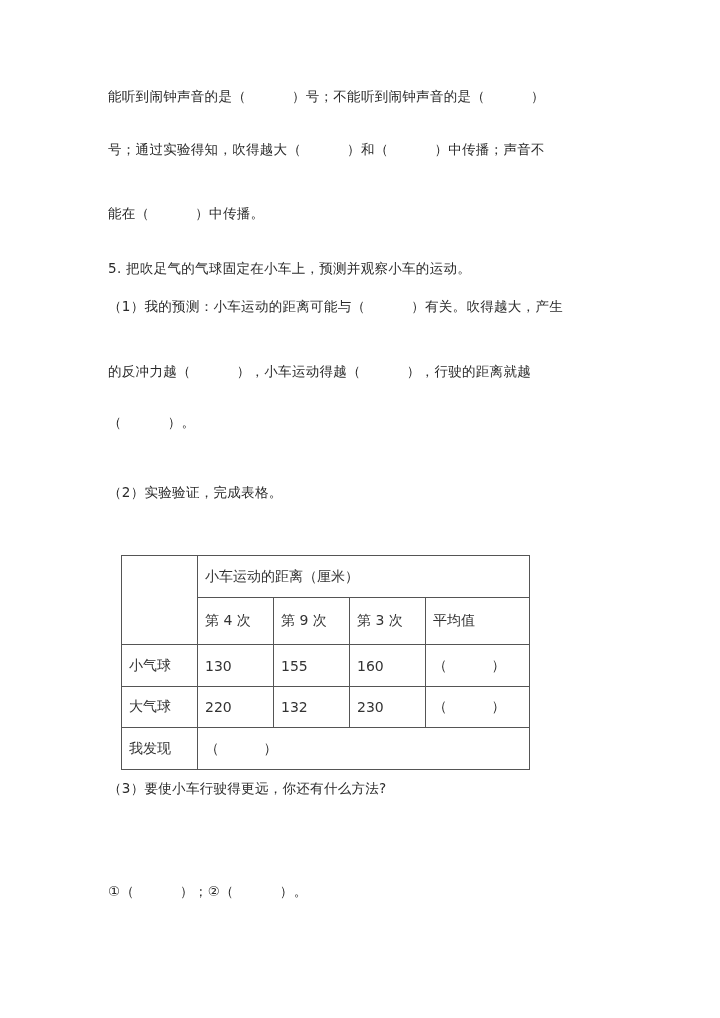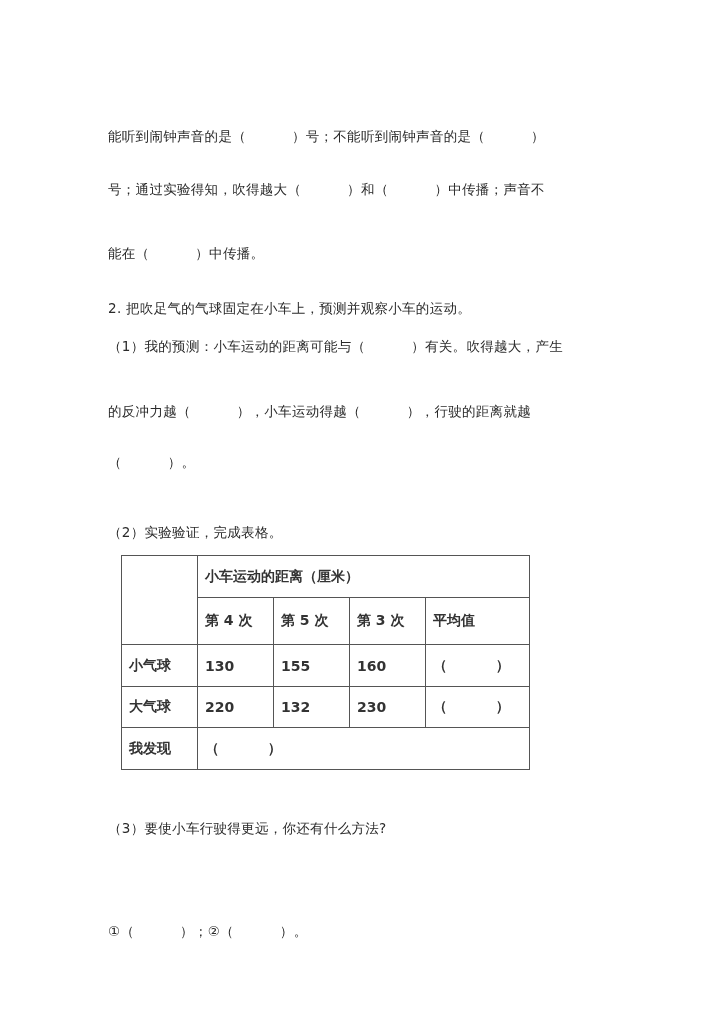--- a/index.html
+++ b/index.html
@@ -1,47 +1,47 @@
 <!DOCTYPE html>
 <html><head>
 <meta charset="utf-8">
 <style>
   html, body { margin: 0; padding: 0; background: #ffffff; }
   body { width: 720px; height: 1018px; position: relative; overflow: hidden;
          font-family: "DejaVu Sans", "Liberation Sans", sans-serif; color: #2a2a2a; }
-  .line { position: absolute; left: 108px; font-size: 13.5px; white-space: pre; letter-spacing: 0.3px; line-height: 20px; margin-top: 40px; }
+  .line { position: absolute; left: 108px; font-size: 13.5px; white-space: pre; letter-spacing: 0.3px; line-height: 20px; }
   table.exp { position: absolute; left: 121px; top: 555px; border-collapse: collapse; font-size: 14px; color: #333; }
-  table.exp td { border: 1.5px solid #555; padding: 0 0 0 7px; height: 40px; vertical-align: middle; white-space: pre; font-weight: bold; }
+  table.exp td { border: 1.5px solid #555; padding: 0 0 0 7px; height: 40px; vertical-align: middle; white-space: pre; }
   .c0 { width: 68px; }
   .c1, .c2, .c3 { width: 68px; }
   .c4 { width: 96px; }
 </style>
 </head>
 <body>
 
 <div class="line" style="top:86px">能听到闹钟声音的是（          ）号；不能听到闹钟声音的是（          ）</div>
 <div class="line" style="top:139px">号；通过实验得知，吹得越大（          ）和（          ）中传播；声音不</div>
 <div class="line" style="top:203px">能在（          ）中传播。</div>
 
-<div class="line" style="top:258px">2. 把吹足气的气球固定在小车上，预测并观察小车的运动。</div>
+<div class="line" style="top:258px">5. 把吹足气的气球固定在小车上，预测并观察小车的运动。</div>
 <div class="line" style="top:296px">（1）我的预测：小车运动的距离可能与（          ）有关。吹得越大，产生</div>
 <div class="line" style="top:361px">的反冲力越（          ），小车运动得越（          ），行驶的距离就越</div>
 <div class="line" style="top:412px">（          ）。</div>
 
 <div class="line" style="top:482px">（2）实验验证，完成表格。</div>
 
 <table class="exp">
   <tbody>
       <tr style="height:42px">
     <td class="c0" rowspan="2"></td>
     <td colspan="4">小车运动的距离（厘米）</td>
   </tr>
   <tr style="height:47px">
     <td class="c1">第 4 次</td>
-    <td class="c2">第 5 次</td>
+    <td class="c2">第 9 次</td>
     <td class="c3">第 3 次</td>
     <td class="c4">平均值</td>
   </tr>
   <tr style="height:42px">
     <td>小气球</td>
     <td>130</td>
     <td>155</td>
     <td>160</td>
     <td>（          ）</td>
   </tr>

